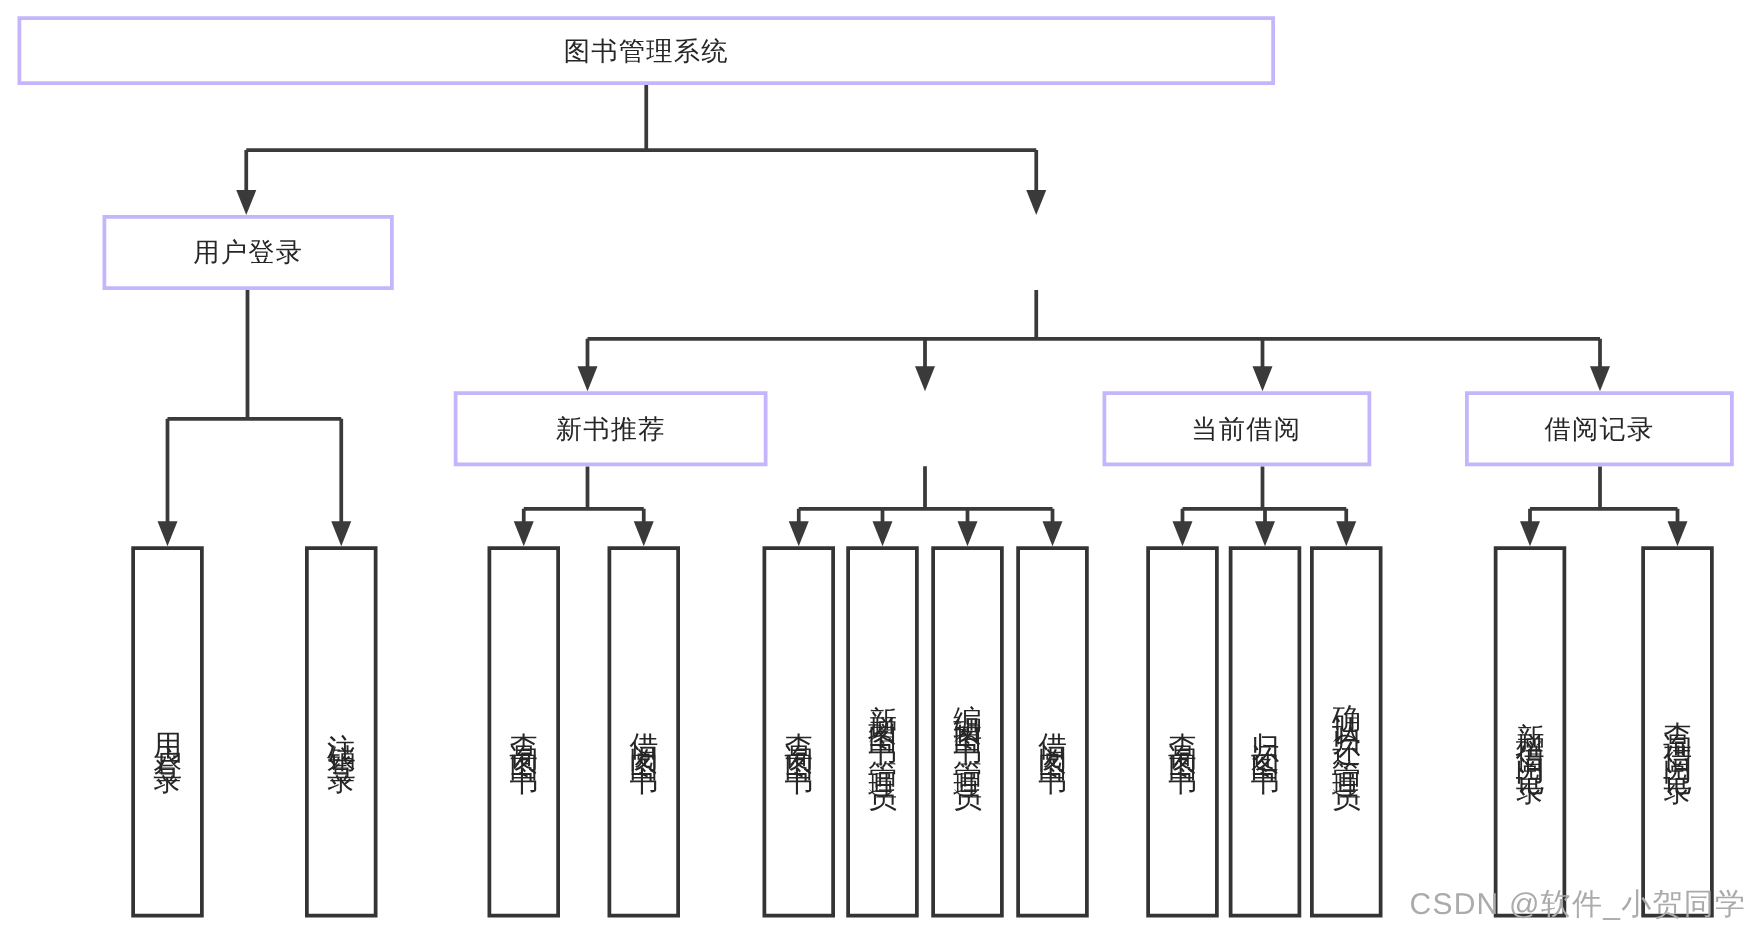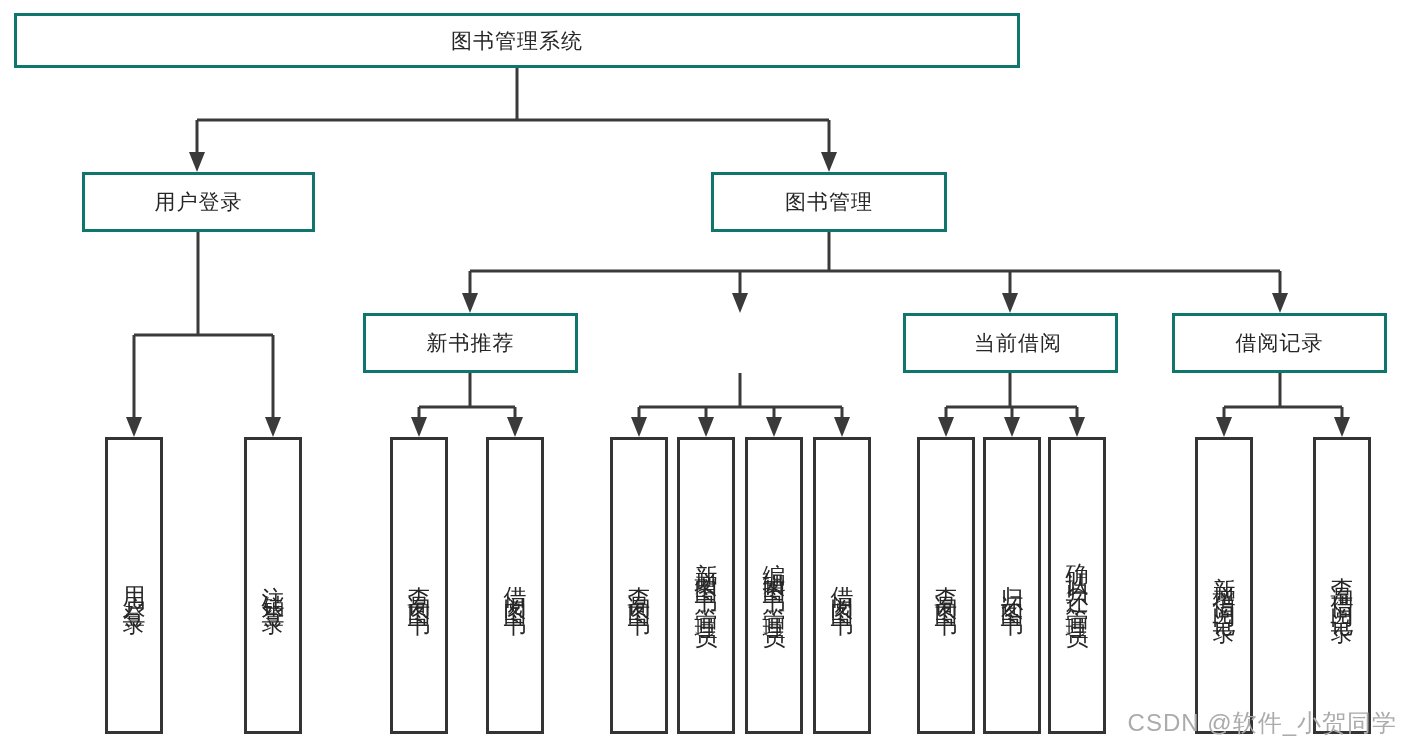--- a/index.html
+++ b/index.html
@@ -7,21 +7,21 @@
     position: relative;
     width: 1405px;
     height: 747px;
     background: #ffffff;
     font-family: "Liberation Sans", sans-serif;
     overflow: hidden;
   }
   .box {
     position: absolute;
     box-sizing: border-box;
-    border: 3px solid #0f766e;
+    border: 3px solid #c4b5fd;
     background: #ffffff;
     display: flex;
     align-items: center;
     justify-content: center;
     color: #262626;
     font-size: 21px;
     letter-spacing: 1px;
     z-index: 2;
   }
   .vbox {
@@ -132,28 +132,25 @@
     <polygon points="1334,417 1350,417 1342,437"></polygon>
   </svg>
 
   <div class="box" style="left:14px; top:13px; width:1006px; height:55px;">
     <span>图书管理系统</span>
   </div>
 
   <div class="box" style="left:82px; top:172px; width:233px; height:60px;">
     <span>用户登录</span>
   </div>
-  <div class="box" style="left:711px; top:172px; width:236px; height:60px;">
-    <span>图书管理</span>
-  </div>
 
-  <div class="box" style="left:363px; top:313px; width:215px; height:60px;">
+  <div class="box" style="left:363px; top:313px; width:251px; height:60px;">
     <span>新书推荐</span>
   </div>
-  <div class="box" style="left:903px; top:313px; width:215px; height:60px;padding-left:15px;">
+  <div class="box" style="left:882px; top:313px; width:215px; height:60px;padding-left:15px;">
     <span>当前借阅</span>
   </div>
   <div class="box" style="left:1172px; top:313px; width:215px; height:60px;">
     <span>借阅记录</span>
   </div>
 
   <div class="vbox" style="left:105px;">
     <span class="vlabel">用户登录</span>
   </div>
   <div class="vbox" style="left:244px;">

